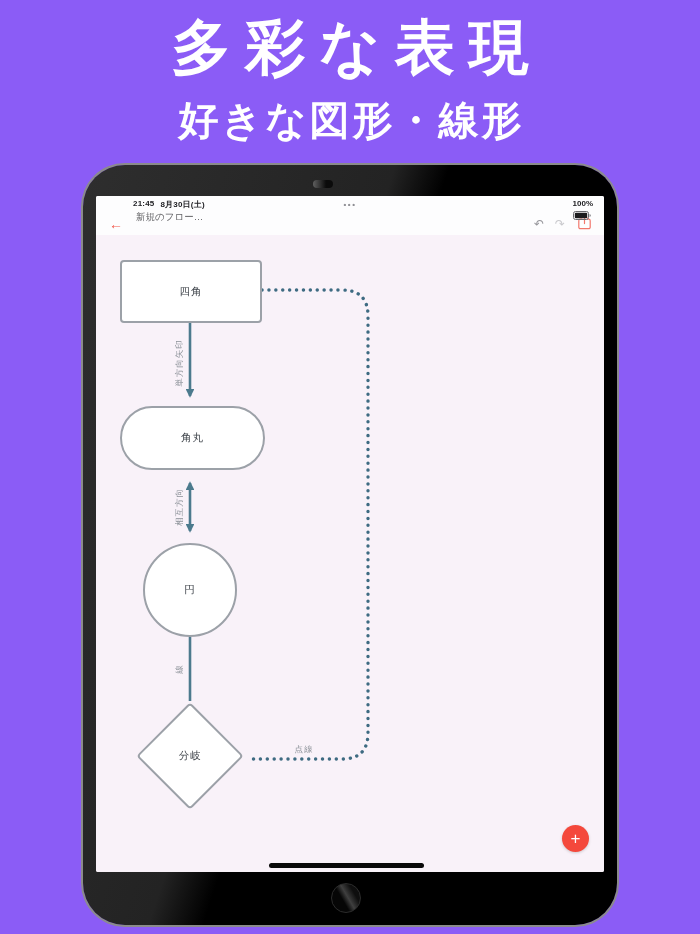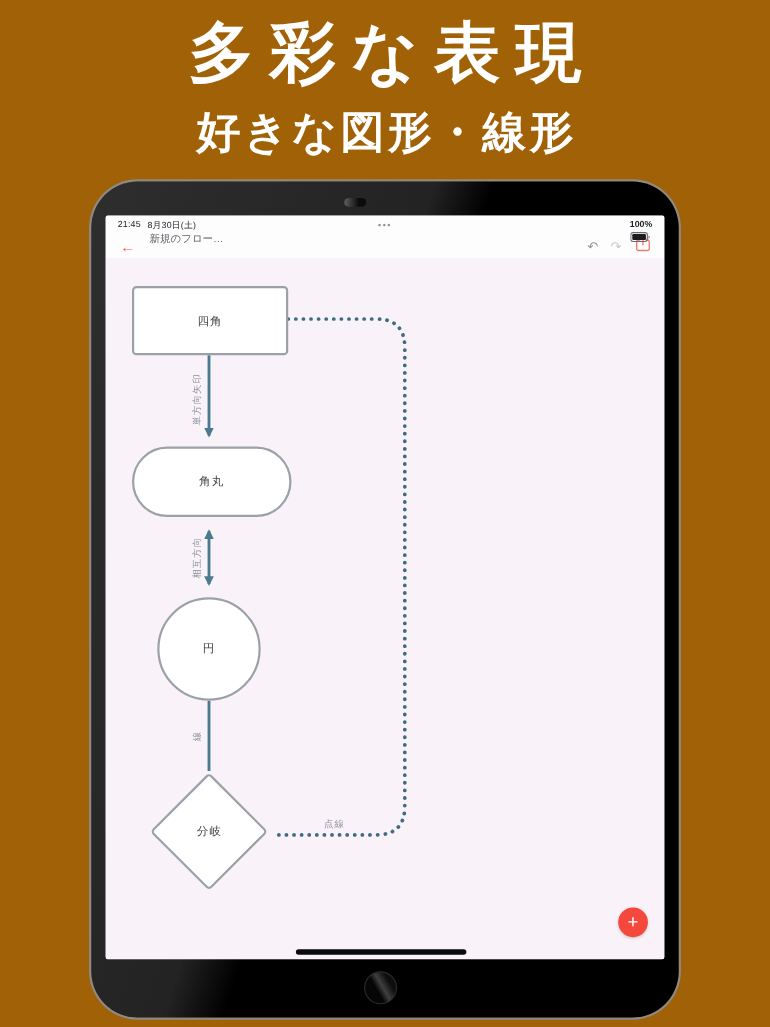--- a/index.html
+++ b/index.html
@@ -1,18 +1,18 @@
 <!DOCTYPE html>
 <html><head>
 <meta charset="utf-8">
 <style>
   * { margin:0; padding:0; box-sizing:border-box; }
   html,body { width:700px; height:934px; }
   body { font-family:"Liberation Sans","DejaVu Sans",sans-serif; overflow:hidden; }
-  #page { position:relative; width:700px; height:934px; background:#a16207; overflow:hidden; }
+  #page { position:relative; width:700px; height:934px; background:#8b5cf6; overflow:hidden; }
 
   
   .hero { position:absolute; top:0; left:0; width:700px; text-align:center; color:#fff; }
   .hero-title { margin-top:16px; font-size:60px; font-weight:900; letter-spacing:14px; padding-left:14px; line-height:1.05; }
   .hero-sub { margin-top:14px; font-size:40px; font-weight:700; letter-spacing:3px; padding-left:3px; }
 
   
   .ipad { position:absolute; left:83px; top:165px; width:534px; height:760px; border-radius:42px;
           background:linear-gradient(108deg,#2e2e2e 0%,#232323 40%,#000 47%);
           box-shadow:0 0 0 2px #8b8b8b; }
@@ -21,21 +21,21 @@
   .home-btn { position:absolute; left:248px; top:718px; width:30px; height:30px; border-radius:50%;
               background:linear-gradient(60deg,#060606 40%,#3f3f3f 55%,#0e0e0e 75%);
               border:1px solid #2c2c2c; }
 
   .screen { position:absolute; left:13px; top:31px; width:508px; height:676px; background:#F9F2F9;
             border-radius:2px; overflow:hidden; display:flex; flex-direction:column; }
 
   
   .status-bar { height:16px; background:#FDFDFE; display:flex; align-items:center;
                 justify-content:space-between; padding:0 11px; font-size:8px; color:#222226; }
-  .sb-left { display:flex; gap:6px; font-weight:400; letter-spacing:.2px; }
+  .sb-left { display:flex; gap:6px; font-weight:700; letter-spacing:.2px;margin-left:26px; }
   .sb-center { color:#8e8e93; font-size:8px; letter-spacing:1.5px; font-weight:700;
                position:absolute; left:0; right:0; text-align:center; pointer-events:none; }
   .sb-right { display:flex; align-items:center; gap:3px; font-weight:600;flex-direction:column; }
   .status-bar { position:relative; }
   .sb-right svg { display:block; }
 
   
   .toolbar { height:23px; background:#FDFDFE; display:flex; align-items:center; padding:0 13px; }
   .back-arrow { color:#F2594C; font-size:14px; font-weight:700; line-height:1; }
   .doc-title { margin-left:13px; font-size:9.5px; color:#636366; border-bottom:1px dashed #a5a5aa; padding-bottom:12px; }

